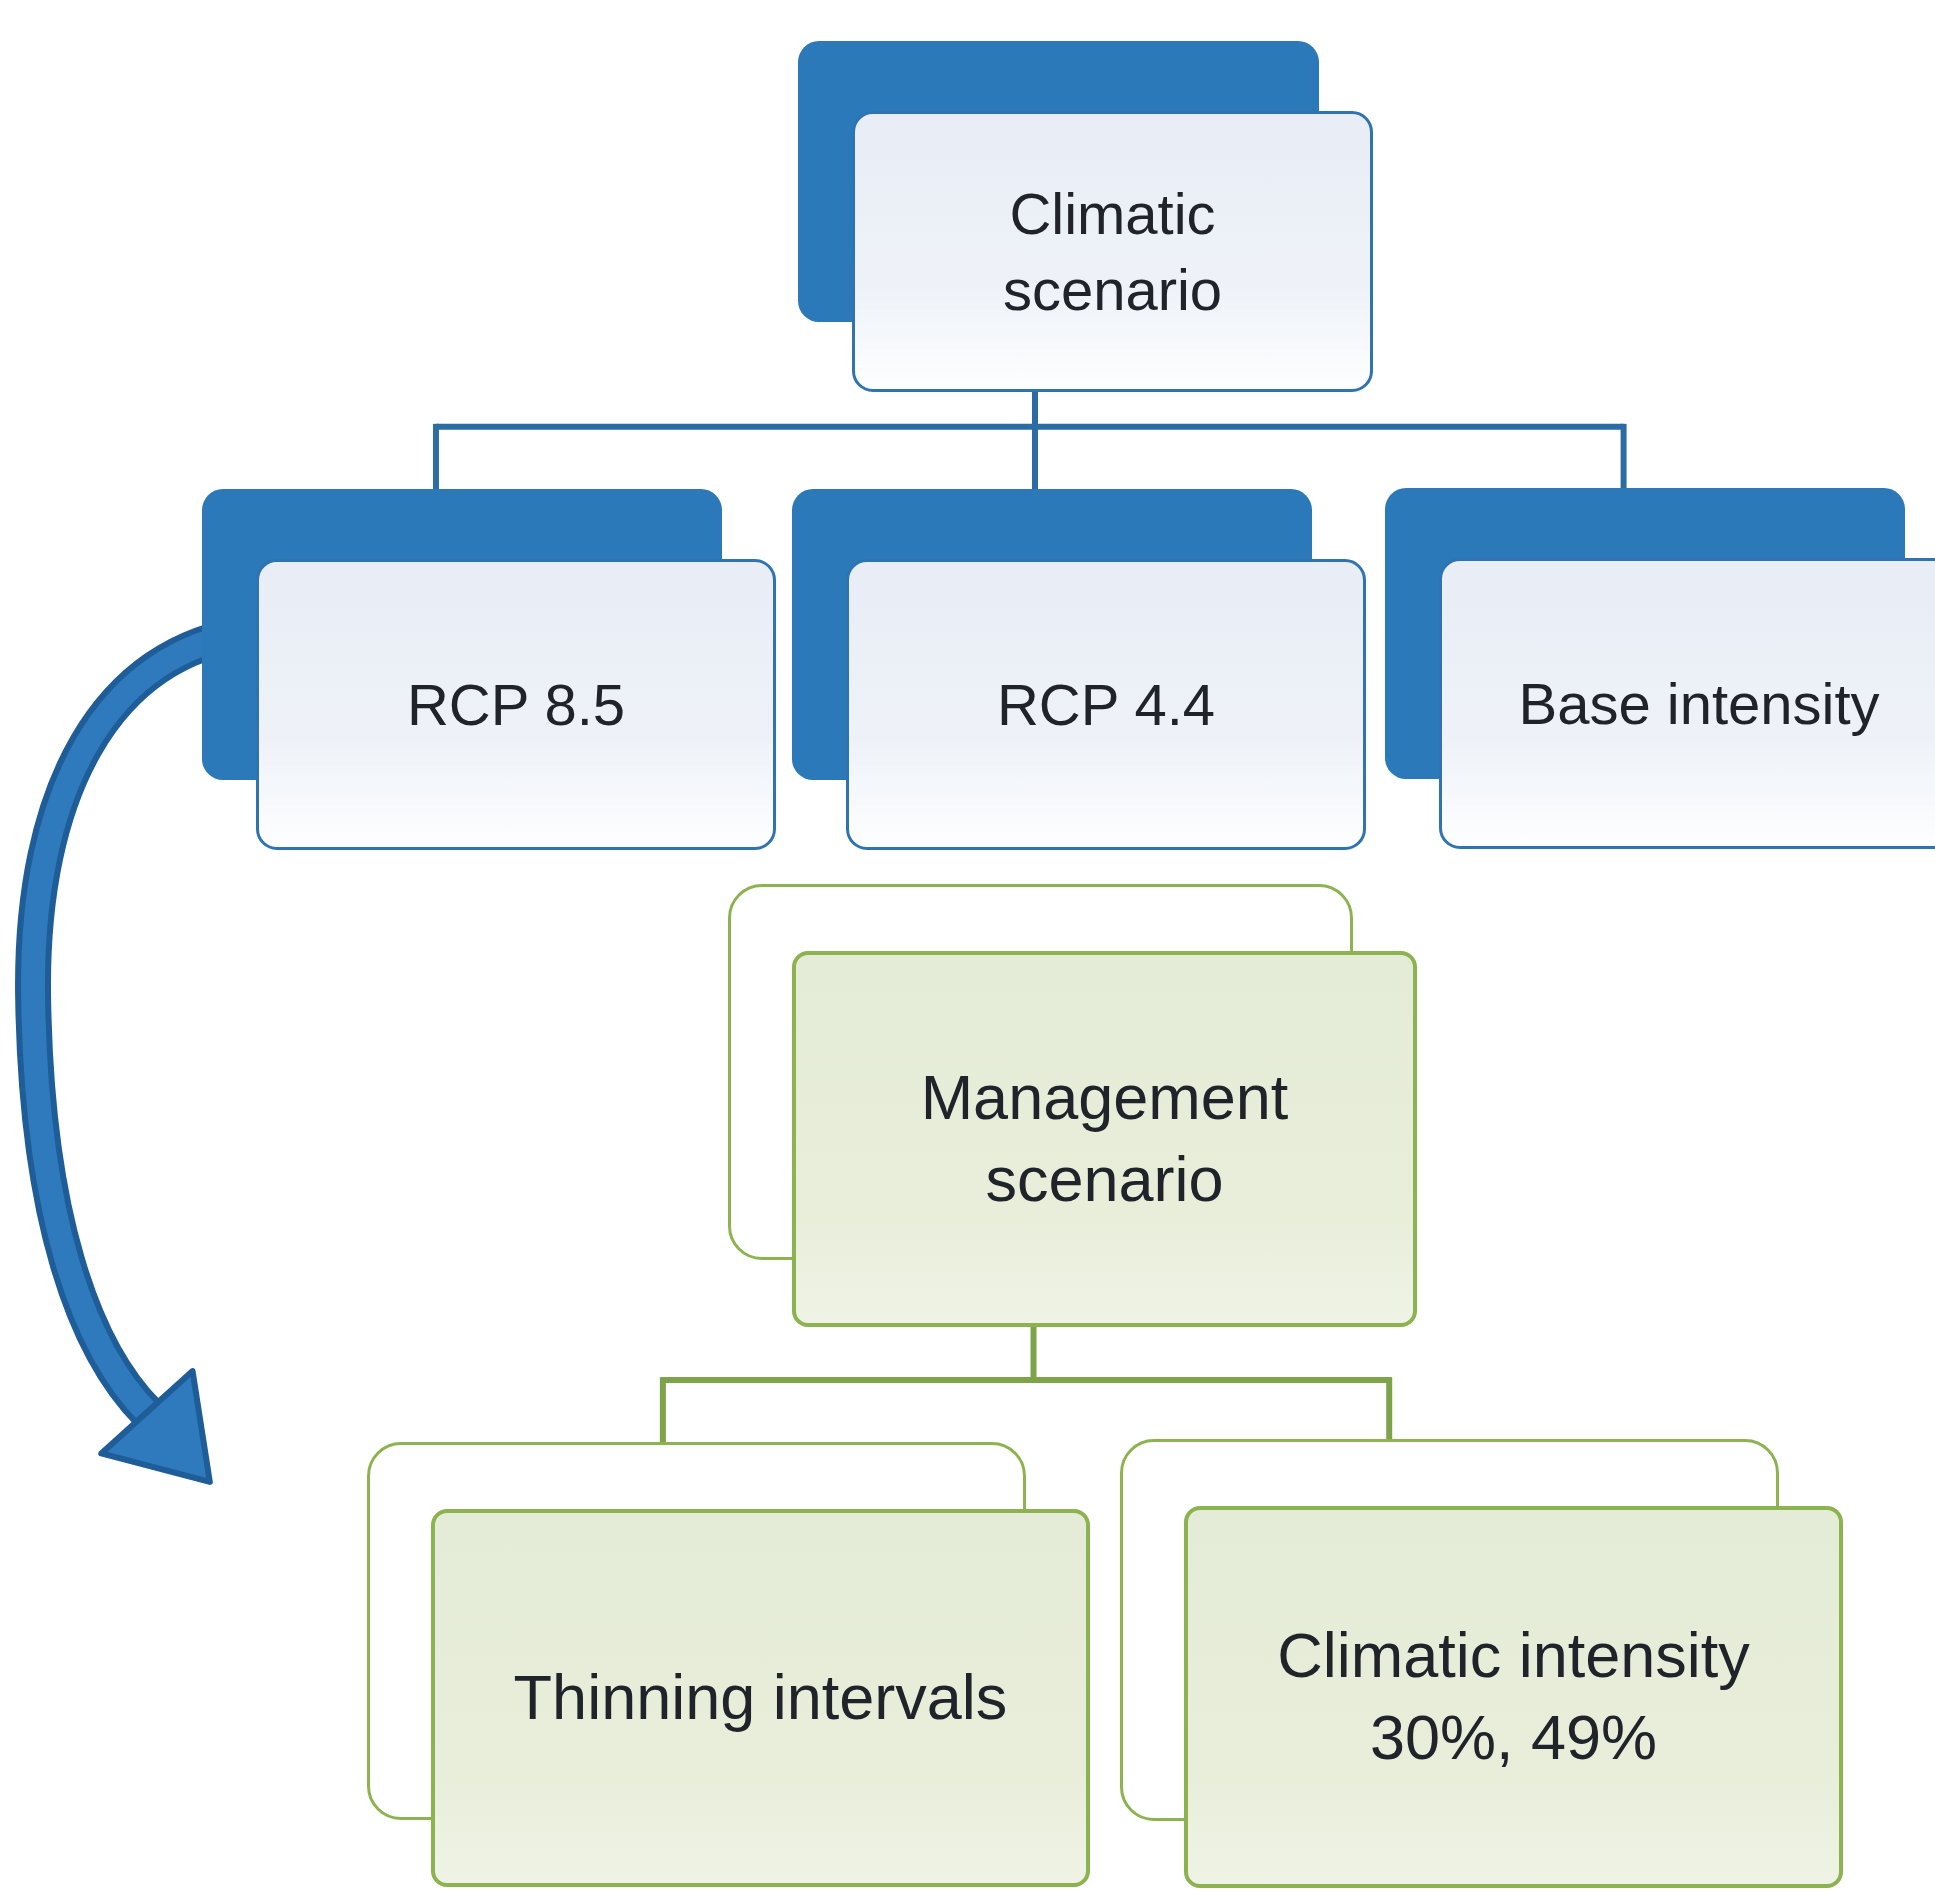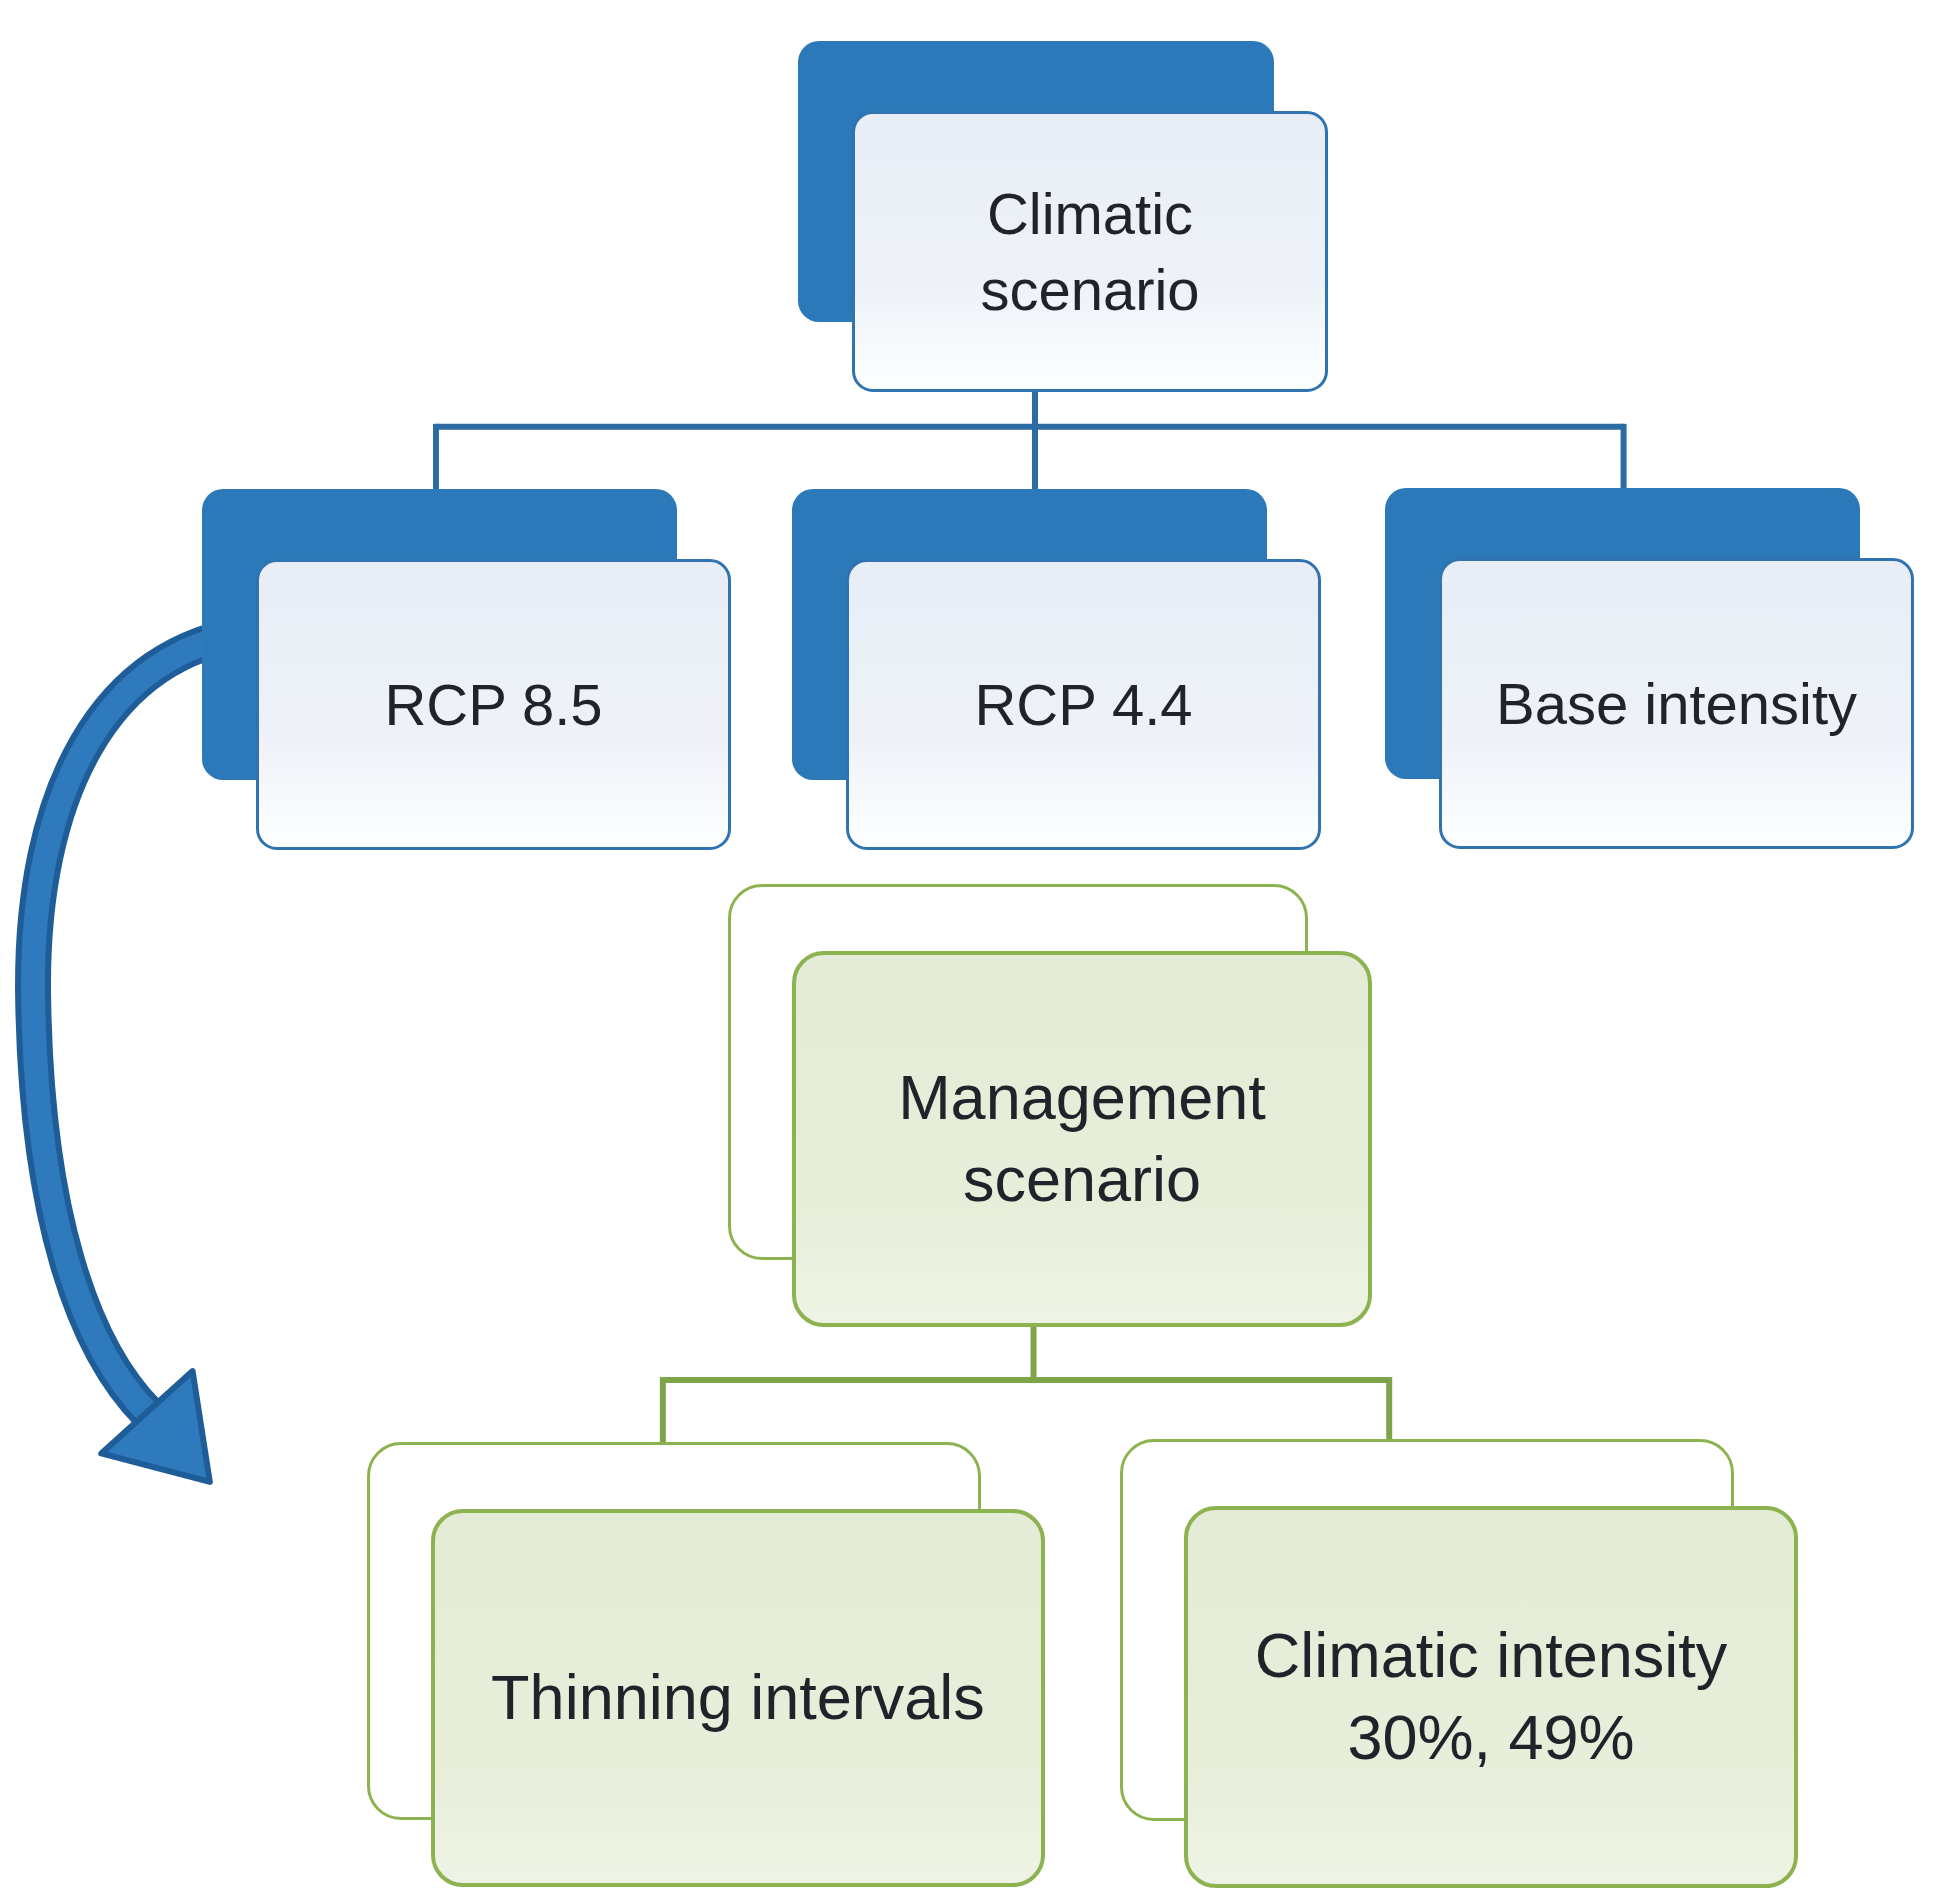--- a/index.html
+++ b/index.html
@@ -10,41 +10,41 @@
     overflow:hidden;
     font-family:"Liberation Sans", sans-serif;
   }
   .connectors{position:absolute;left:0;top:0;width:100%;height:100%;}
   .tree-blue{stroke:var(--blue-connector);stroke-width:8;fill:none;}
   .tree-green{stroke:var(--green-connector);stroke-width:8;fill:none;}
   .arrow-outer{stroke:var(--arrow-outline);stroke-width:48;fill:none;stroke-linecap:butt;}
   .arrow-inner{stroke:var(--arrow-fill);stroke-width:32;fill:none;stroke-linecap:butt;}
   .arrow-head{fill:var(--arrow-fill);stroke:var(--arrow-outline);stroke-width:8;stroke-linejoin:round;}
 
-  .node{position:absolute;}
+  .node{position:absolute;padding-left:45px;}
   .layer{position:absolute;box-sizing:border-box;}
   .node .back{left:0;top:0;width:100%;height:100%;}
   .node .front{
     width:100%;height:100%;
     display:flex;align-items:center;justify-content:center;
     text-align:center;
   }
   .blue .back{background:var(--blue-solid);border-radius:21px;}
   .blue .front{
     left:54px;top:70px;
     background:linear-gradient(180deg,var(--blue-fill-top) 0%, #eef2f8 62%, var(--blue-fill-bottom) 100%);
     border:3.7px solid var(--blue-border);
     border-radius:21px;
   }
   .green .back{background:#ffffff;border:3.7px solid var(--green-border);border-radius:34px;}
   .green .front{
     left:64px;top:67px;
     background:linear-gradient(180deg,var(--green-fill-top) 0%, #e8eeda 70%, var(--green-fill-bottom) 100%);
     border:4.5px solid var(--green-border);
-    border-radius:32px;
+    border-radius:16px;
   }
   .label{color:var(--text);line-height:1.3;}
   .label span{display:block;white-space:nowrap;}
   .fs-top{font-size:58px;}
   .fs-big{font-size:63px;}
 </style>
 </head>
 <body>
 
 <div class="canvas">

